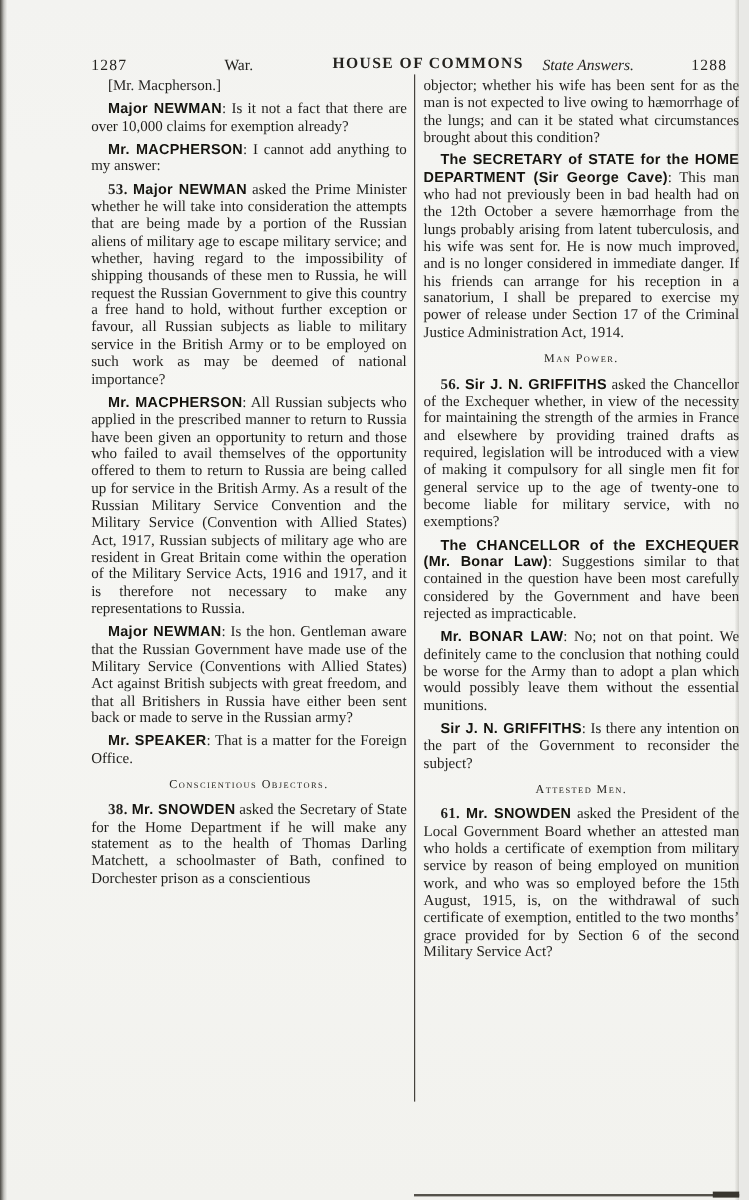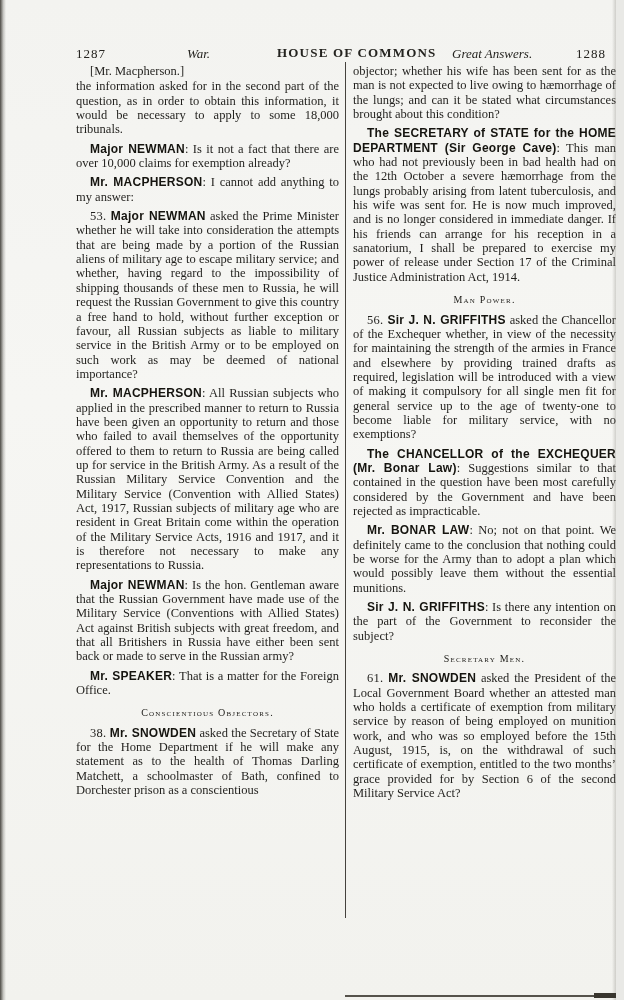--- a/index.html
+++ b/index.html
@@ -9,21 +9,21 @@
     background:#e9e9e6;
   }
   .page{
     position:relative;width:616px;height:1000px;overflow:hidden;
     background:linear-gradient(180deg,#f3f3f0 0%,#f6f6f3 40%,#f2f2ee 100%);
     color:#1d1c1a;
   }
   
   .header span{position:absolute;top:46px;font-size:13px;color:#24231f;white-space:nowrap;}
   .pg-left{left:76px;letter-spacing:1px;}
-  .run-left{left:187px;font-style:italic;}
+  .run-left{left:187px;}
   .main-title{left:277px;top:45px !important;font-weight:700;font-size:13px;letter-spacing:1.2px;}
   .run-right{left:452px;font-style:italic;}
   .pg-right{left:576px;letter-spacing:1px;}
   
   .col{
     position:absolute;top:64px;width:263px;
     text-align:justify;
     font-size:12.5px;line-height:14.35px;
     color:#201f1c;
   }
@@ -35,21 +35,21 @@
   }
   p{margin:0;}
   .attribution{text-indent:14px;margin-bottom:1px;}
   .cont{text-indent:0;}
   .speech{text-indent:14px;margin-top:5px;}
   .speaker{
     font-family:"Liberation Sans",sans-serif;
     font-weight:700;font-size:12px;letter-spacing:0.25px;
     color:#15140f;
   }
-  .qnum{letter-spacing:0.3px;}
+  .qnum{letter-spacing:0.3px;font-weight:bold;}
   .section-heading{
     margin:9px 0 4px;text-align:center;text-indent:0;
     font-variant:small-caps;font-size:10px;letter-spacing:1.2px;
     color:#22211d;
   }
   
   .edge-left{
     position:absolute;left:0;top:0;width:6px;height:1000px;
     background:linear-gradient(to right,rgba(58,56,50,0.9),rgba(58,56,50,0.25) 55%,rgba(58,56,50,0));
   }
@@ -68,48 +68,47 @@
 </style>
 </head>
 <body>
 
 <div class="page">
 
   <div class="header">
     <span class="pg-left">1287</span>
     <span class="run-left">War.</span>
     <span class="main-title">HOUSE OF COMMONS</span>
-    <span class="run-right">Great Answers.</span>
+    <span class="run-right">State Answers.</span>
     <span class="pg-right">1288</span>
   </div>
 
   <div class="divider"></div>
 
   <div class="col col-left">
     <p class="attribution">[Mr. Macpherson.]</p>
-    <p class="cont">the information asked for in the second part of the question, as in order to obtain this information, it would be necessary to apply to some 18,000 tribunals.</p>
     <p class="speech"><b class="speaker">Major NEWMAN</b><span class="sep">: </span><span class="stext">Is it not a fact that there are over 10,000 claims for exemption already?</span></p>
     <p class="speech"><b class="speaker">Mr. MACPHERSON</b><span class="sep">: </span><span class="stext">I cannot add anything to my answer:</span></p>
     <p class="speech"><span class="qnum">53.</span> <b class="speaker">Major NEWMAN</b> <span class="stext">asked the Prime Minister whether he will take into consideration the attempts that are being made by a portion of the Russian aliens of military age to escape military service; and whether, having regard to the impossibility of shipping thousands of these men to Russia, he will request the Russian Government to give this country a free hand to hold, without further exception or favour, all Russian subjects as liable to military service in the British Army or to be employed on such work as may be deemed of national importance?</span></p>
     <p class="speech"><b class="speaker">Mr. MACPHERSON</b><span class="sep">: </span><span class="stext">All Russian subjects who applied in the prescribed manner to return to Russia have been given an opportunity to return and those who failed to avail themselves of the opportunity offered to them to return to Russia are being called up for service in the British Army. As a result of the Russian Military Service Convention and the Military Service (Convention with Allied States) Act, 1917, Russian subjects of military age who are resident in Great Britain come within the operation of the Military Service Acts, 1916 and 1917, and it is therefore not necessary to make any representations to Russia.</span></p>
     <p class="speech"><b class="speaker">Major NEWMAN</b><span class="sep">: </span><span class="stext">Is the hon. Gentleman aware that the Russian Government have made use of the Military Service (Conventions with Allied States) Act against British subjects with great freedom, and that all Britishers in Russia have either been sent back or made to serve in the Russian army?</span></p>
     <p class="speech"><b class="speaker">Mr. SPEAKER</b><span class="sep">: </span><span class="stext">That is a matter for the Foreign Office.</span></p>
     <p class="section-heading">Conscientious Objectors.</p>
     <p class="speech"><span class="qnum">38.</span> <b class="speaker">Mr. SNOWDEN</b> <span class="stext">asked the Secretary of State for the Home Department if he will make any statement as to the health of Thomas Darling Matchett, a schoolmaster of Bath, confined to Dorchester prison as a conscientious</span></p>
   </div>
 
   <div class="col col-right">
     <p class="cont">objector; whether his wife has been sent for as the man is not expected to live owing to hæmorrhage of the lungs; and can it be stated what circumstances brought about this condition?</p>
     <p class="speech"><b class="speaker">The SECRETARY of STATE for the HOME DEPARTMENT (Sir George Cave)</b><span class="sep">: </span><span class="stext">This man who had not previously been in bad health had on the 12th October a severe hæmorrhage from the lungs probably arising from latent tuberculosis, and his wife was sent for. He is now much improved, and is no longer considered in immediate danger. If his friends can arrange for his reception in a sanatorium, I shall be prepared to exercise my power of release under Section 17 of the Criminal Justice Administration Act, 1914.</span></p>
     <p class="section-heading">Man Power.</p>
     <p class="speech"><span class="qnum">56.</span> <b class="speaker">Sir J. N. GRIFFITHS</b> <span class="stext">asked the Chancellor of the Exchequer whether, in view of the necessity for maintaining the strength of the armies in France and elsewhere by providing trained drafts as required, legislation will be introduced with a view of making it compulsory for all single men fit for general service up to the age of twenty-one to become liable for military service, with no exemptions?</span></p>
     <p class="speech"><b class="speaker">The CHANCELLOR of the EXCHEQUER (Mr. Bonar Law)</b><span class="sep">: </span><span class="stext">Suggestions similar to that contained in the question have been most carefully considered by the Government and have been rejected as impracticable.</span></p>
     <p class="speech"><b class="speaker">Mr. BONAR LAW</b><span class="sep">: </span><span class="stext">No; not on that point. We definitely came to the conclusion that nothing could be worse for the Army than to adopt a plan which would possibly leave them without the essential munitions.</span></p>
     <p class="speech"><b class="speaker">Sir J. N. GRIFFITHS</b><span class="sep">: </span><span class="stext">Is there any intention on the part of the Government to reconsider the subject?</span></p>
-    <p class="section-heading">Secretary Men.</p>
+    <p class="section-heading">Attested Men.</p>
     <p class="speech"><span class="qnum">61.</span> <b class="speaker">Mr. SNOWDEN</b> <span class="stext">asked the President of the Local Government Board whether an attested man who holds a certificate of exemption from military service by reason of being employed on munition work, and who was so employed before the 15th August, 1915, is, on the withdrawal of such certificate of exemption, entitled to the two months’ grace provided for by Section 6 of the second Military Service Act?</span></p>
   </div>
 
   <div class="edge-left"></div>
   <div class="edge-right"></div>
   <div class="bottom-line"></div>
   <div class="bottom-line-end"></div>
 
 </div>
 

